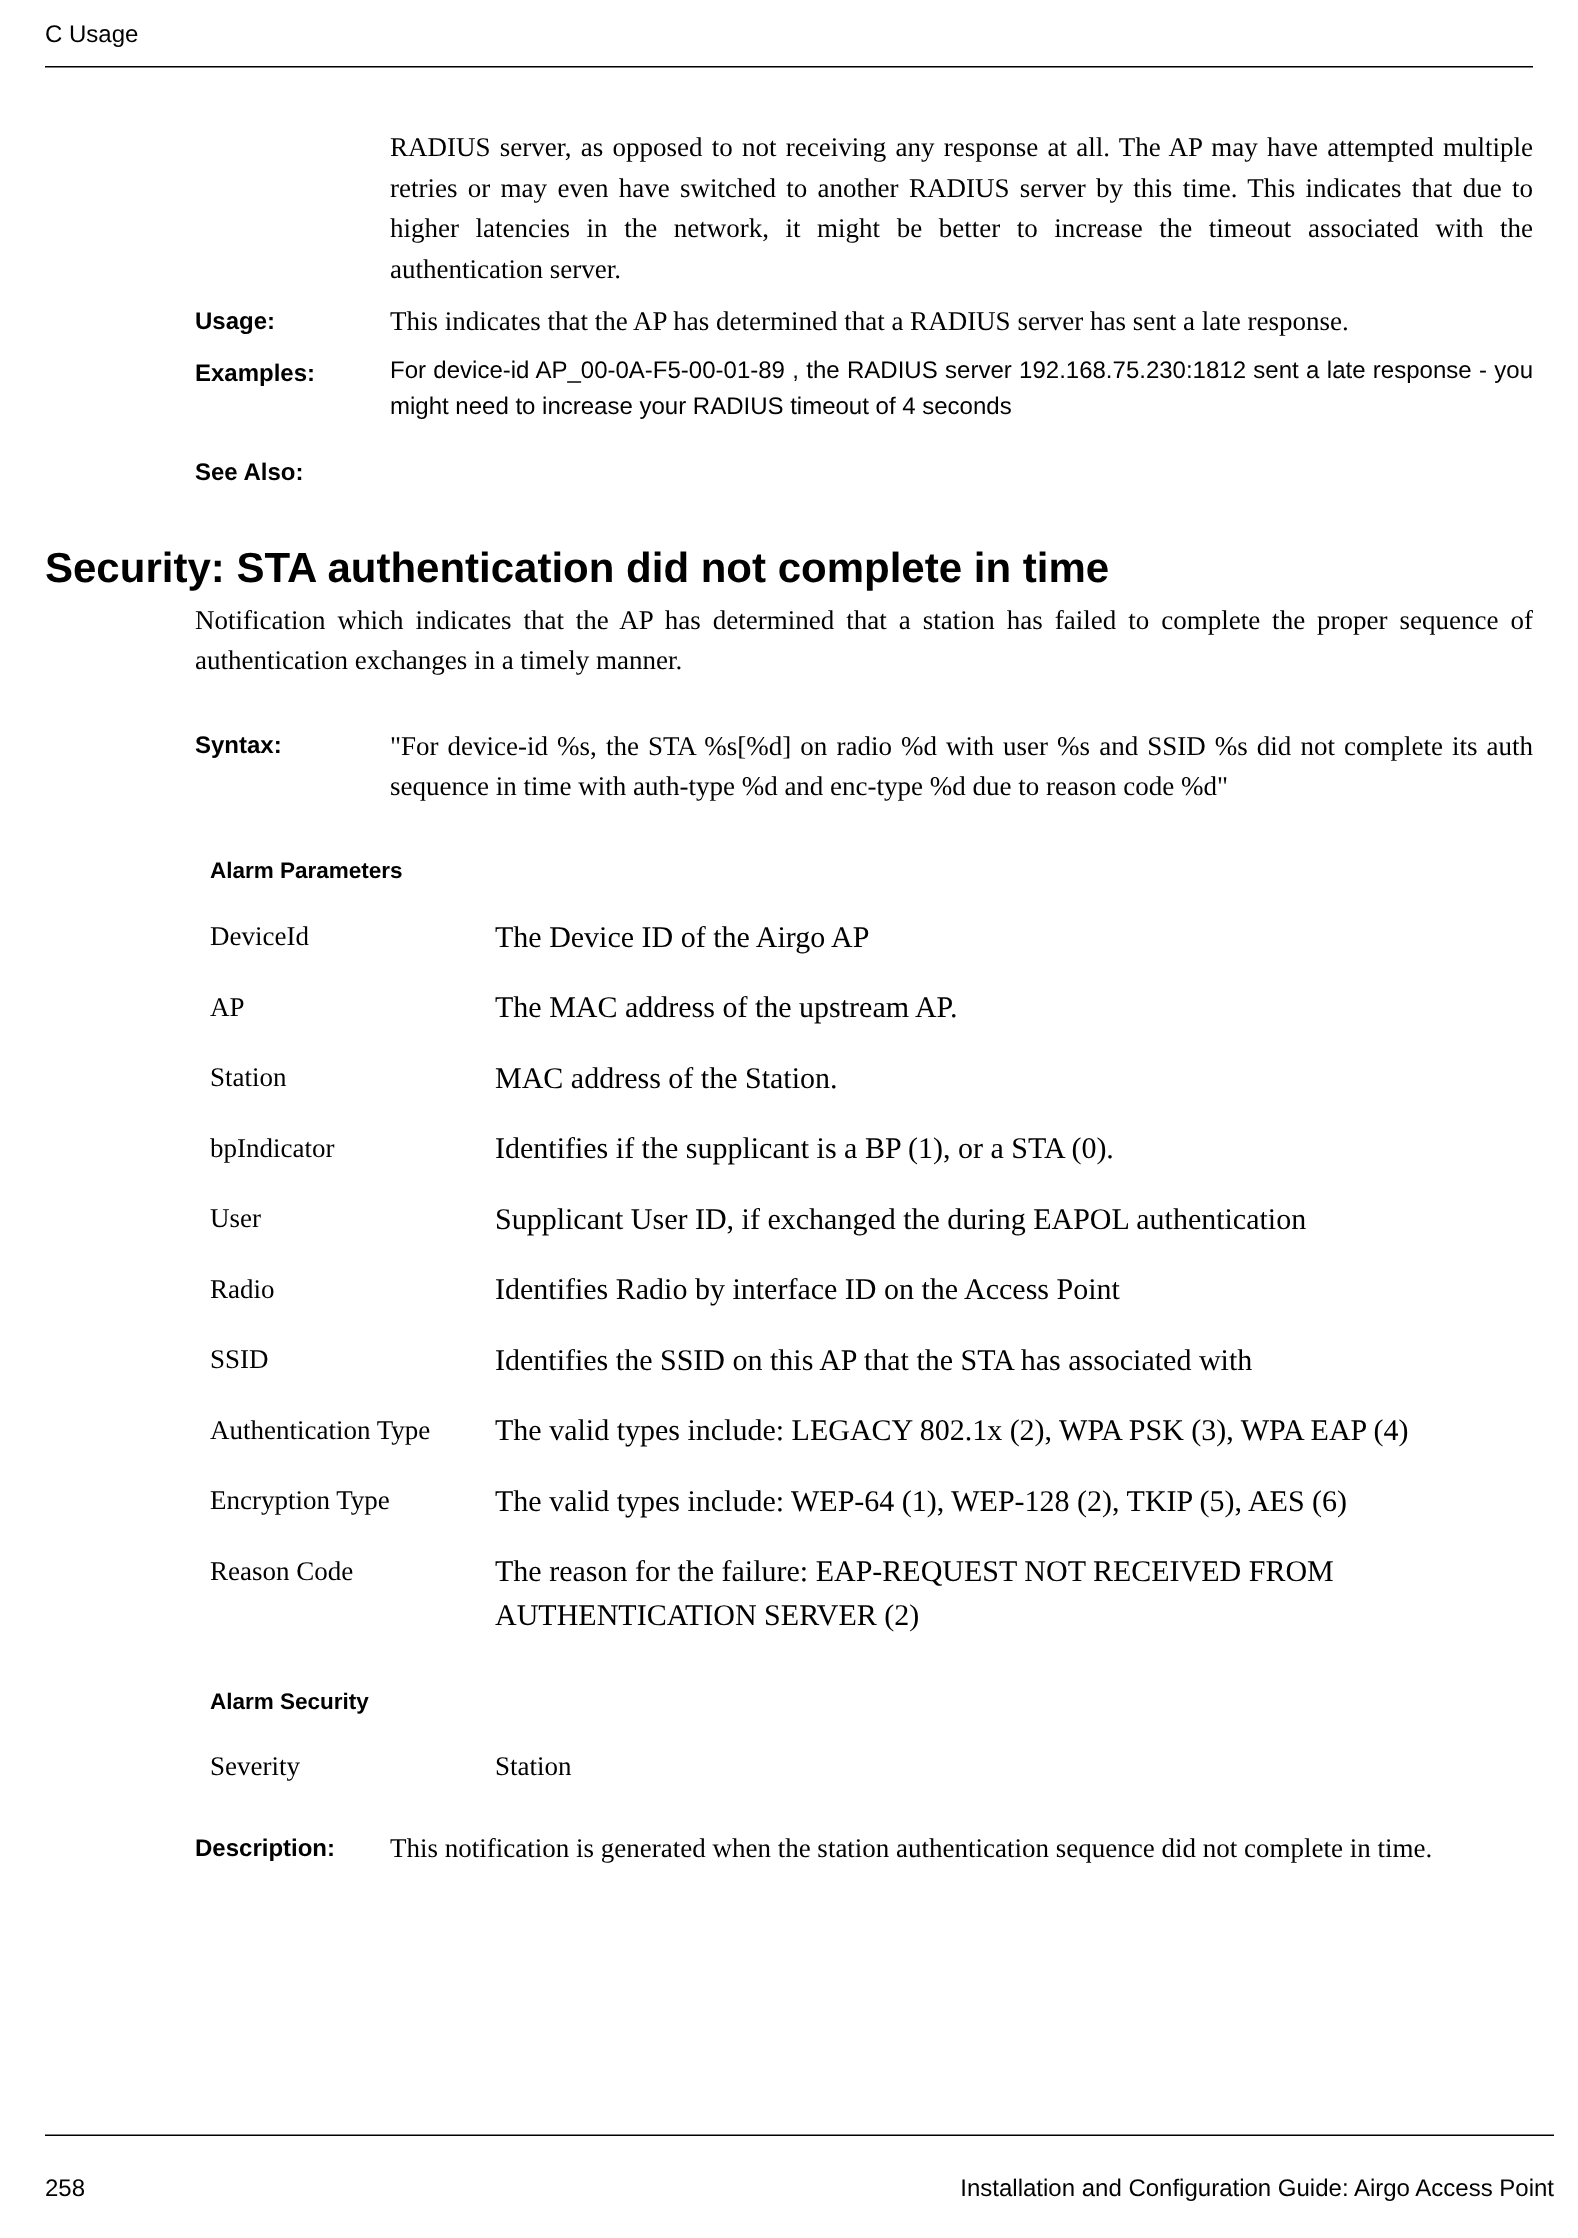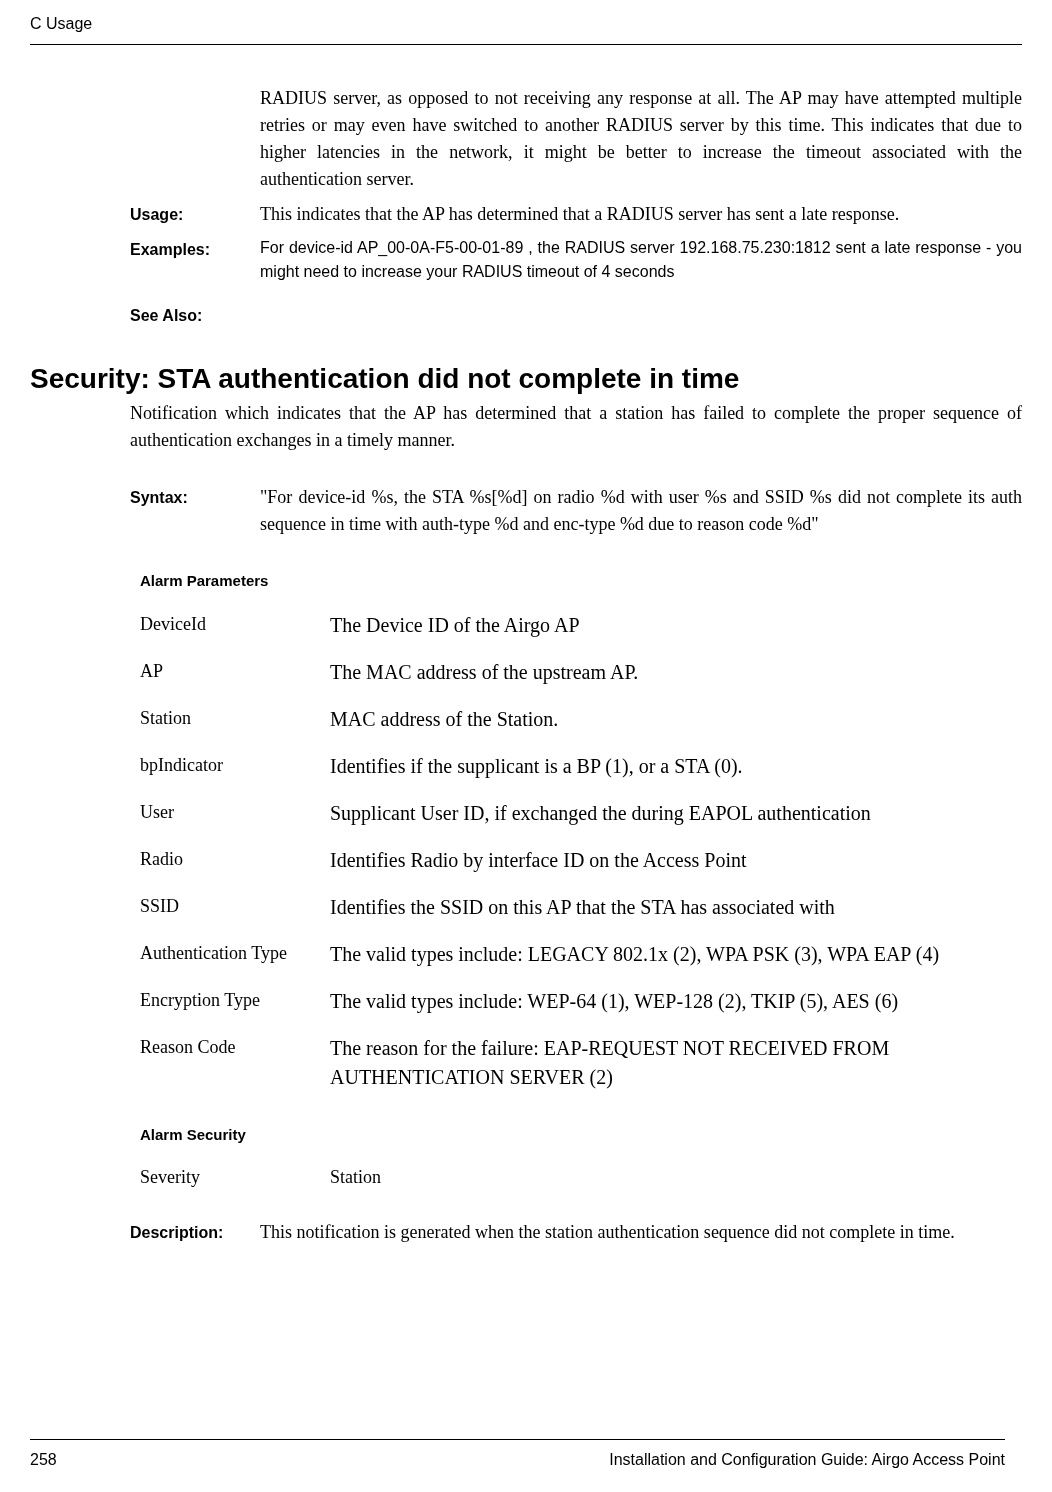--- a/index.html
+++ b/index.html
@@ -119,25 +119,25 @@
     
     .severity-value {
       flex: 1;
       font-size: 18px;
     }
     
     .footer {
       position: absolute;
       bottom: 20px;
       left: 30px;
-      right: 47px;
+      right: 16px;
       display: flex;
       justify-content: space-between;
       border-top: 1px solid #000;
-      padding-top: 8px;
+      padding-top: 24px;
       font-family: Arial, Helvetica, sans-serif;
       font-size: 16px;
     }
     
     .see-also {
       font-family: Arial, Helvetica, sans-serif;
       font-weight: bold;
       font-size: 16px;
       margin-left: 100px;
       margin-top: 20px;

